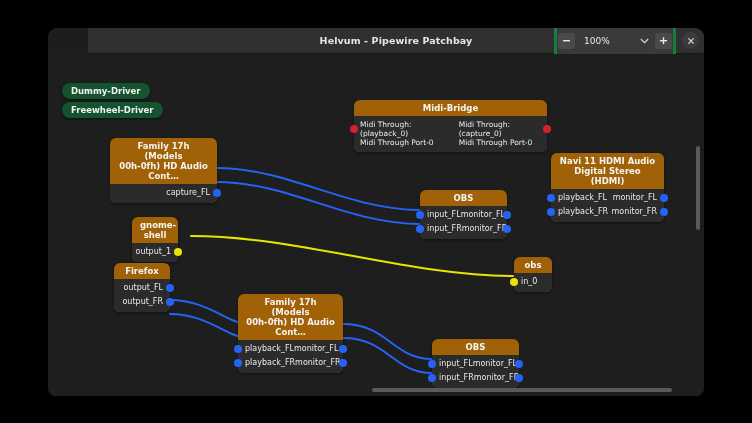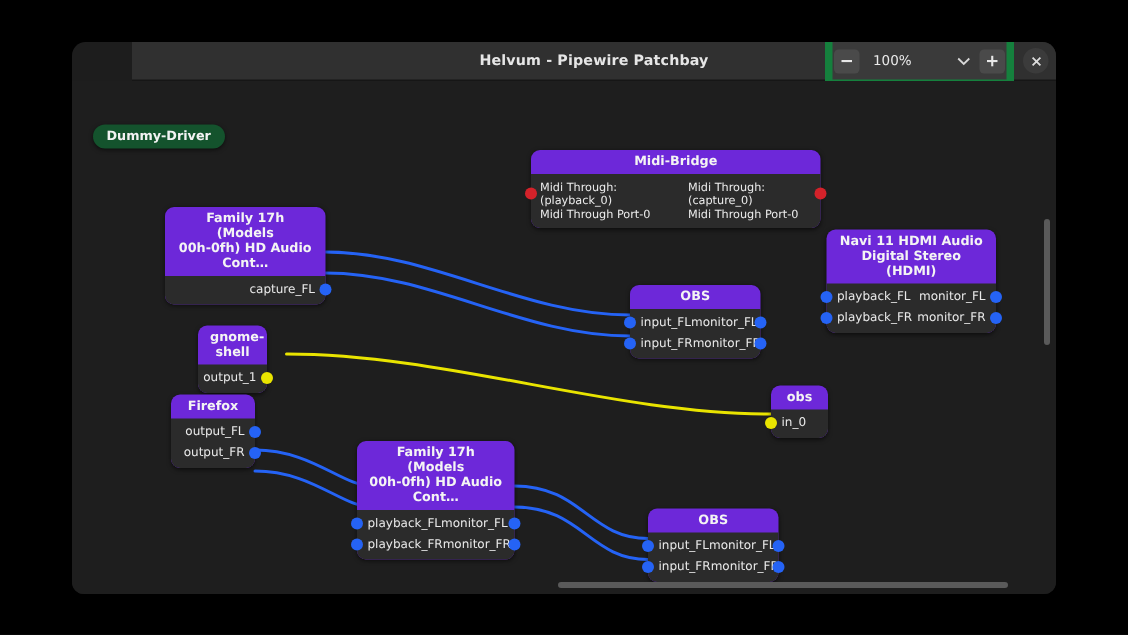--- a/index.html
+++ b/index.html
@@ -43,21 +43,21 @@
   }
   #hb-right {
     position: absolute;
     right: 5px; top: 0; bottom: 0;
     display: flex; align-items: center; gap: 4px;
   }
   .zoom-group {
     display: flex; align-items: center;
     height: 35px;
     background: #3a3a3a;
-    border: 5px solid #15803d;
+    border: 3px solid #15803d;
     border-radius: 4px;
     overflow: hidden;
   }
   .zbtn {
     width: 17px; height: 16px;
     display: flex; align-items: center; justify-content: center;
     background: #4a4a4a;
     color: #e8e8e8;
     font-size: 10px; line-height: 1;
     border-radius: 3px;
@@ -91,21 +91,21 @@
     width: 100%;
     height: calc(100% - 26px);
     background: #1e1e1e;
     overflow: hidden;
   }
   #links { position: absolute; left:0; top:0; width:100%; height:100%; }
 
   
   .node {
     position: absolute;
-    background: #6d28d9;
+    background: #a16207;
     border-radius: 6px;
     box-shadow: 0 1px 3px rgba(0,0,0,0.55);
     color: #f0f0f0;
   }
   .node-title {
     font-size: 8.5px;
     font-weight: bold;
     text-align: center;
     padding: 3px 8px 3px;
     line-height: 10px;
@@ -237,20 +237,23 @@
 
         <path stroke="#2563f5" d="M295,270 C340,270 345,305 384,305"></path>
 
         <path stroke="#2563f5" d="M295,284 C340,284 345,319 384,319"></path>
       </g>
     </svg>
 
     <div class="pill" style="left:14px; top:29px;">
       <span>Dummy-Driver</span>
     </div>
+    <div class="pill" style="left:14px; top:48px;">
+      <span>Freewheel-Driver</span>
+    </div>
 
     <div class="node midi" style="left:306px; top:46px; width:193px;">
       <div class="node-title">Midi-Bridge</div>
       <div class="node-body" style="position:relative;">
         <div class="midi-ports">
           <div class="midi-col">Midi Through:(playback_0)
 Midi Through Port-0</div>
           <div class="midi-col">Midi Through:(capture_0)
 Midi Through Port-0</div>
         </div>

